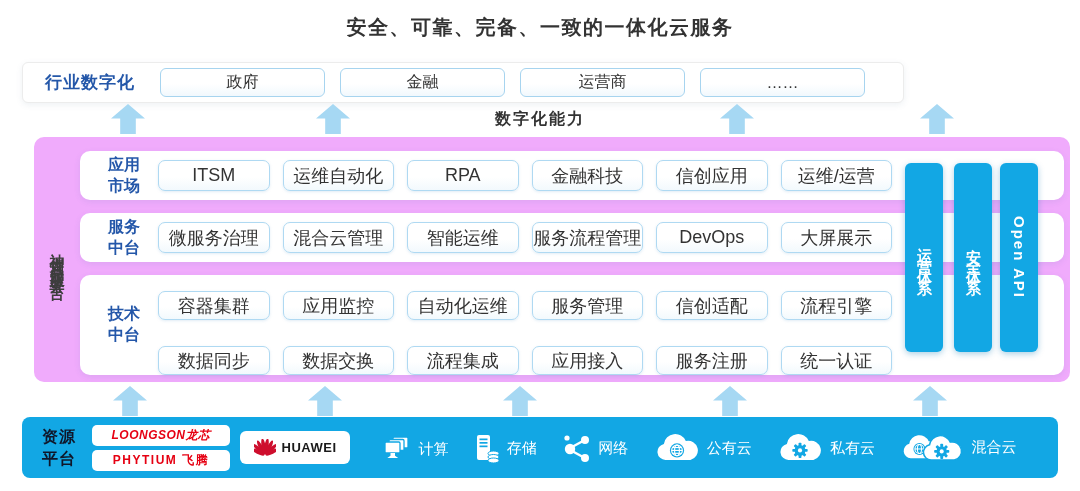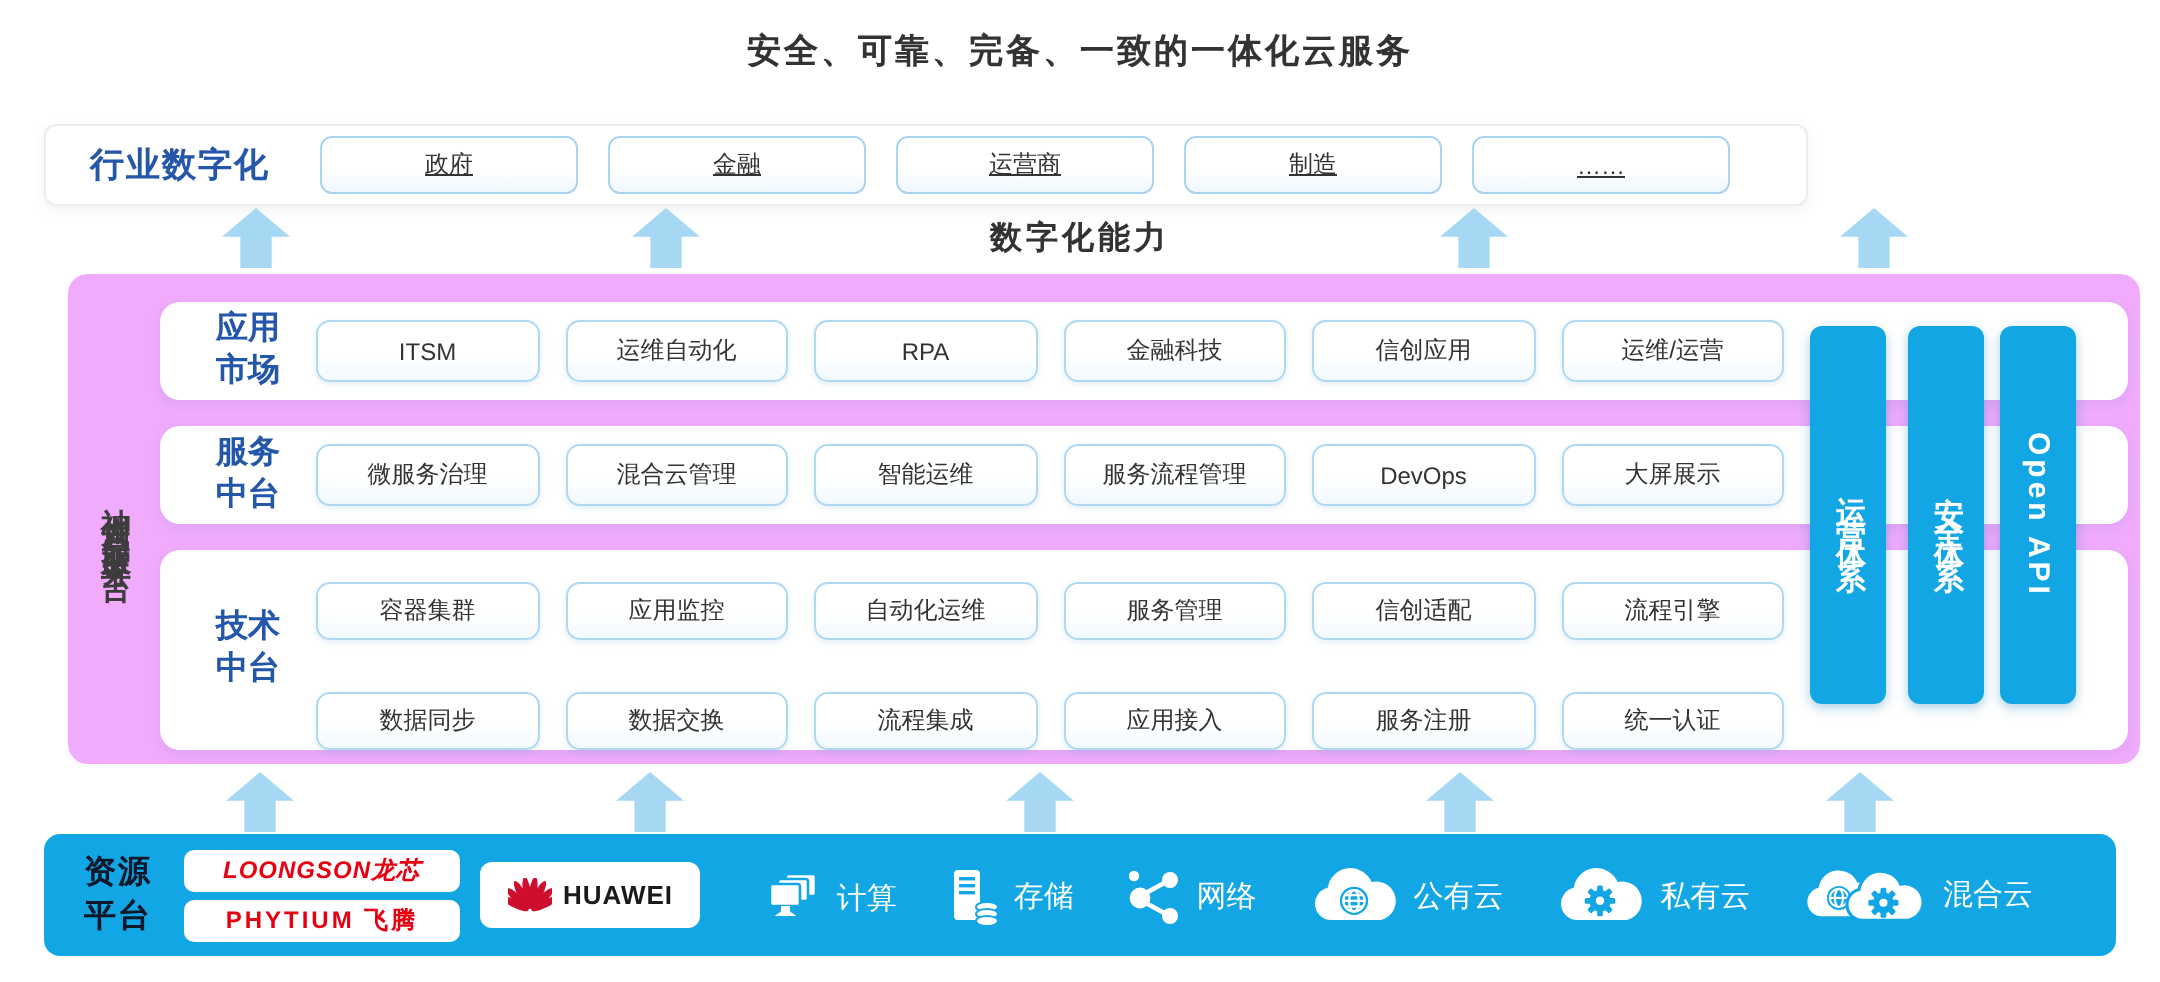--- a/index.html
+++ b/index.html
@@ -1,30 +1,30 @@
 <!DOCTYPE html>
 <html><head>
 <meta charset="utf-8">
 <style>
   html,body{margin:0;padding:0;background:#fff;}
   .stage{position:relative;width:1080px;height:491px;background:#ffffff;
          font-family:"Liberation Sans","DejaVu Sans",sans-serif;overflow:hidden;}
 
   .title{position:absolute;top:14px;left:0;right:0;text-align:center;
-         font-size:17px;font-weight:bold;color:#333;letter-spacing:1.5px;}
+         font-size:20px;font-weight:bold;color:#333;letter-spacing:1.5px;}
 
   
   .industry-bar{position:absolute;left:22px;top:62px;width:882px;height:41px;
     box-sizing:border-box;background:#fff;border:1px solid #ececec;border-radius:6px;
     box-shadow:0 2px 6px rgba(90,120,150,.10);
     display:flex;align-items:center;gap:15px;padding:0 38px 0 22px;}
   .industry-label{flex:none;width:100px;font-size:17px;font-weight:bold;color:#2457A9;letter-spacing:1px;}
   .industry-chip{flex:1;height:27px;border:1px solid #A7D4EF;border-radius:6px;
     background:linear-gradient(180deg,#ffffff 55%,#f1f8fd);
-    display:flex;align-items:center;justify-content:center;font-size:12px;color:#333;text-decoration:underline;}
+    display:flex;align-items:center;justify-content:center;font-size:16px;color:#333;}
 
   
   .arrow{position:absolute;width:34px;height:30px;background:#A6D8F3;
     clip-path:polygon(50% 0,100% 48%,73% 48%,73% 100%,27% 100%,27% 48%,0 48%);}
   .cap-label{position:absolute;top:109px;left:0;right:0;text-align:center;
     font-size:16px;font-weight:bold;color:#333;letter-spacing:2px;}
 
   
   .platform{position:absolute;left:34px;top:137px;width:1036px;height:245px;
     background:#f0abfc;border-radius:10px;}
@@ -38,21 +38,21 @@
   .prow-s{height:49px;flex:none;}
   .prow-l{flex:1;}
   .prow-label{flex:none;width:52px;text-align:center;font-size:16px;font-weight:bold;
     color:#2457A9;line-height:1.3;}
   .prow-label span{display:block;}
   .chip-rows{flex:1;display:flex;flex-direction:column;gap:10px;}
   .chip-grid{display:grid;grid-template-columns:repeat(6,1fr);gap:13px;}
   .chip{height:29px;border:1px solid #AFD9F2;border-radius:7px;
     background:linear-gradient(180deg,#ffffff 55%,#f2f9fd);
     box-shadow:0 1px 3px rgba(120,170,210,.22);
-    display:flex;align-items:center;justify-content:center;font-size:12px;color:#333;}
+    display:flex;align-items:center;justify-content:center;font-size:18px;color:#333;}
   .chip-sm{height:27px;margin-top:16px;}
 
   .pillar{position:absolute;top:26px;height:189px;width:38px;background:#12A7E4;
     border-radius:6px;box-shadow:0 2px 6px rgba(15,120,180,.35);
     display:flex;align-items:center;justify-content:center;
     writing-mode:vertical-rl;text-orientation:mixed;
     color:#fff;font-weight:bold;font-size:15px;}
   .pillar-cjk{letter-spacing:11px;text-orientation:upright;}
   .pillar-lat{letter-spacing:2px;font-size:15px;}
   .pillar-1{left:871px;}.pillar-2{left:920px;}.pillar-3{left:966px;}
@@ -81,21 +81,20 @@
 
 <div class="stage">
 
   <div class="title">安全、可靠、完备、一致的一体化云服务</div>
 
   <div class="industry-bar">
     <div class="industry-label">行业数字化</div>
     <div class="industry-chip">政府</div>
     <div class="industry-chip">金融</div>
     <div class="industry-chip">运营商</div>
-    <div class="industry-chip">制造</div>
     <div class="industry-chip">……</div>
   </div>
 
   <div class="arrow" style="left:111px;top:104px;"></div>
   <div class="arrow" style="left:316px;top:104px;"></div>
   <div class="cap-label">数字化能力</div>
   <div class="arrow" style="left:720px;top:104px;"></div>
   <div class="arrow" style="left:920px;top:104px;"></div>
 
   <div class="platform">

